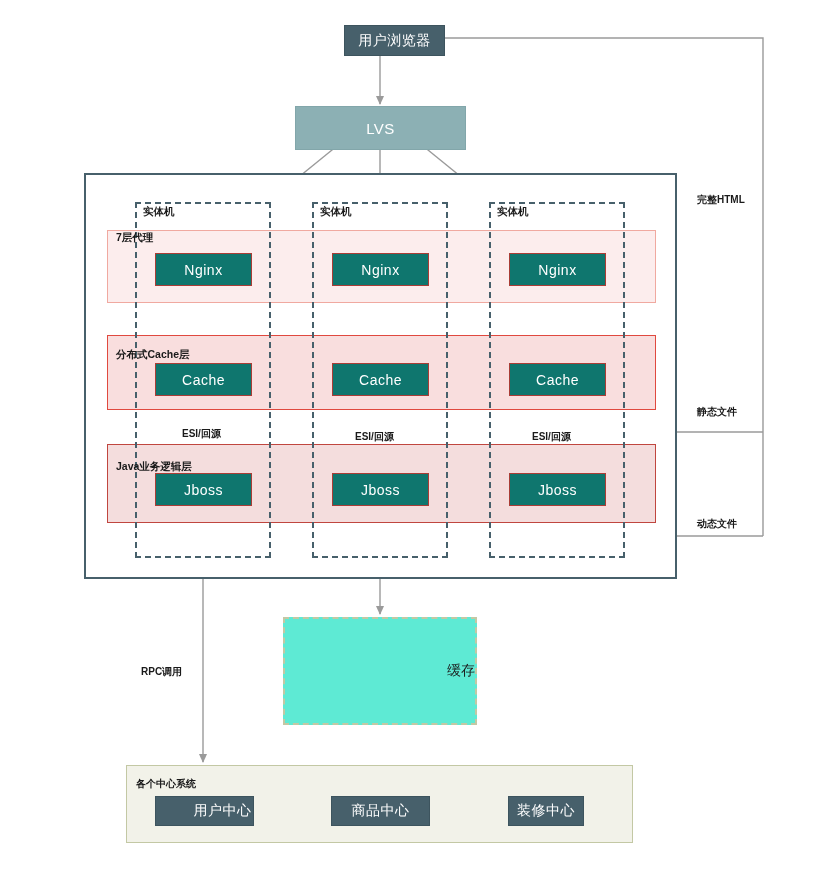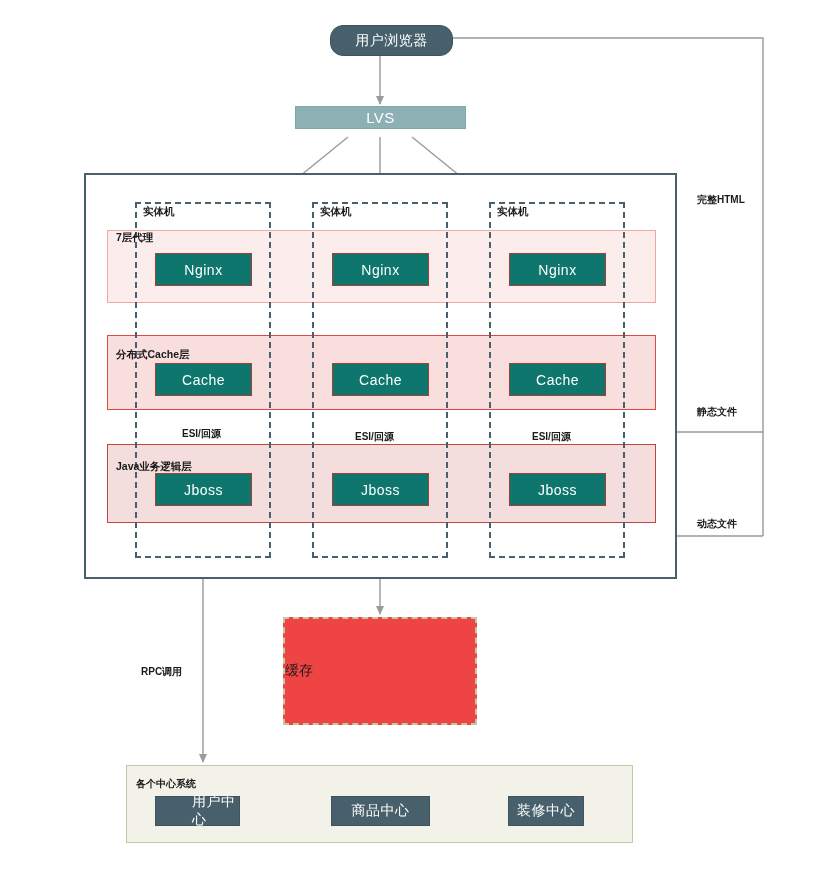--- a/index.html
+++ b/index.html
@@ -85,25 +85,25 @@
     position: absolute;
     box-sizing: border-box;
     border: 2px solid #47606b;
     z-index: 1;
     background: #ffffff;
   }
   .cachebox {
     position: absolute;
     box-sizing: border-box;
     border: 2px dashed #c3c8a4;
-    background: #ef4444;
+    background: #5eead4;
     z-index: 2;
     display: flex;
     align-items: center;
-    justify-content: flex-start;
+    justify-content: flex-end;
     font-size: 14px;
     color: #1a1a1a;
   }
   .centerbox {
     position: absolute;
     box-sizing: border-box;
     border: 1px solid #c3c8a4;
     background: #f2f2e9;
     z-index: 2;
   }
@@ -148,25 +148,25 @@
     <path d="M587,506 L587,536"></path>
 
     <path d="M763,536 L763,38 L436,38" marker-end="url(#arrowhead)"></path>
 
     <line x1="203" y1="506" x2="203" y2="762" marker-end="url(#arrowhead)"></line>
 
     <line x1="380" y1="506" x2="380" y2="614" marker-end="url(#arrowhead)"></line>
   </g>
 </svg>
 
-<div class="node node-dark" style="left:330px; top:25px; width:123px; height:31px;border-radius:13px;">
+<div class="node node-dark" style="left:344px; top:25px; width:101px; height:31px;">
   <span>用户浏览器</span>
 </div>
 
-<div class="node node-teal" style="left:295px; top:106px; width:171px; height:23px;">
+<div class="node node-teal" style="left:295px; top:106px; width:171px; height:44px;">
   <span>LVS</span>
 </div>
 
 <div class="outerbox" style="left:84px; top:173px; width:593px; height:406px;"></div>
 
 <div class="dashbox" style="left:135px; top:202px; width:136px; height:356px;"></div>
 <div class="dashbox-label" style="left:143px; top:205px;">实体机</div>
 
 <div class="dashbox" style="left:312px; top:202px; width:136px; height:356px;"></div>
 <div class="dashbox-label" style="left:320px; top:205px;">实体机</div>
@@ -223,21 +223,21 @@
 
 <div class="plainlabel" style="left:141px; top:665px;">RPC调用</div>
 
 <div class="cachebox" style="left:283px; top:617px; width:194px; height:108px;">
   <span>缓存</span>
 </div>
 
 <div class="centerbox" style="left:126px; top:765px; width:507px; height:78px;"></div>
 <div class="plainlabel" style="left:136px; top:777px;">各个中心系统</div>
 
-<div class="node node-dark" style="left:155px; top:796px; width:85px; height:30px;padding-left:36px;">
+<div class="node node-dark" style="left:155px; top:796px; width:99px; height:30px;padding-left:36px;">
   <span>用户中心</span>
 </div>
 <div class="node node-dark" style="left:331px; top:796px; width:99px; height:30px;">
   <span>商品中心</span>
 </div>
 <div class="node node-dark" style="left:508px; top:796px; width:76px; height:30px;">
   <span>装修中心</span>
 </div>
 
 </body></html>

